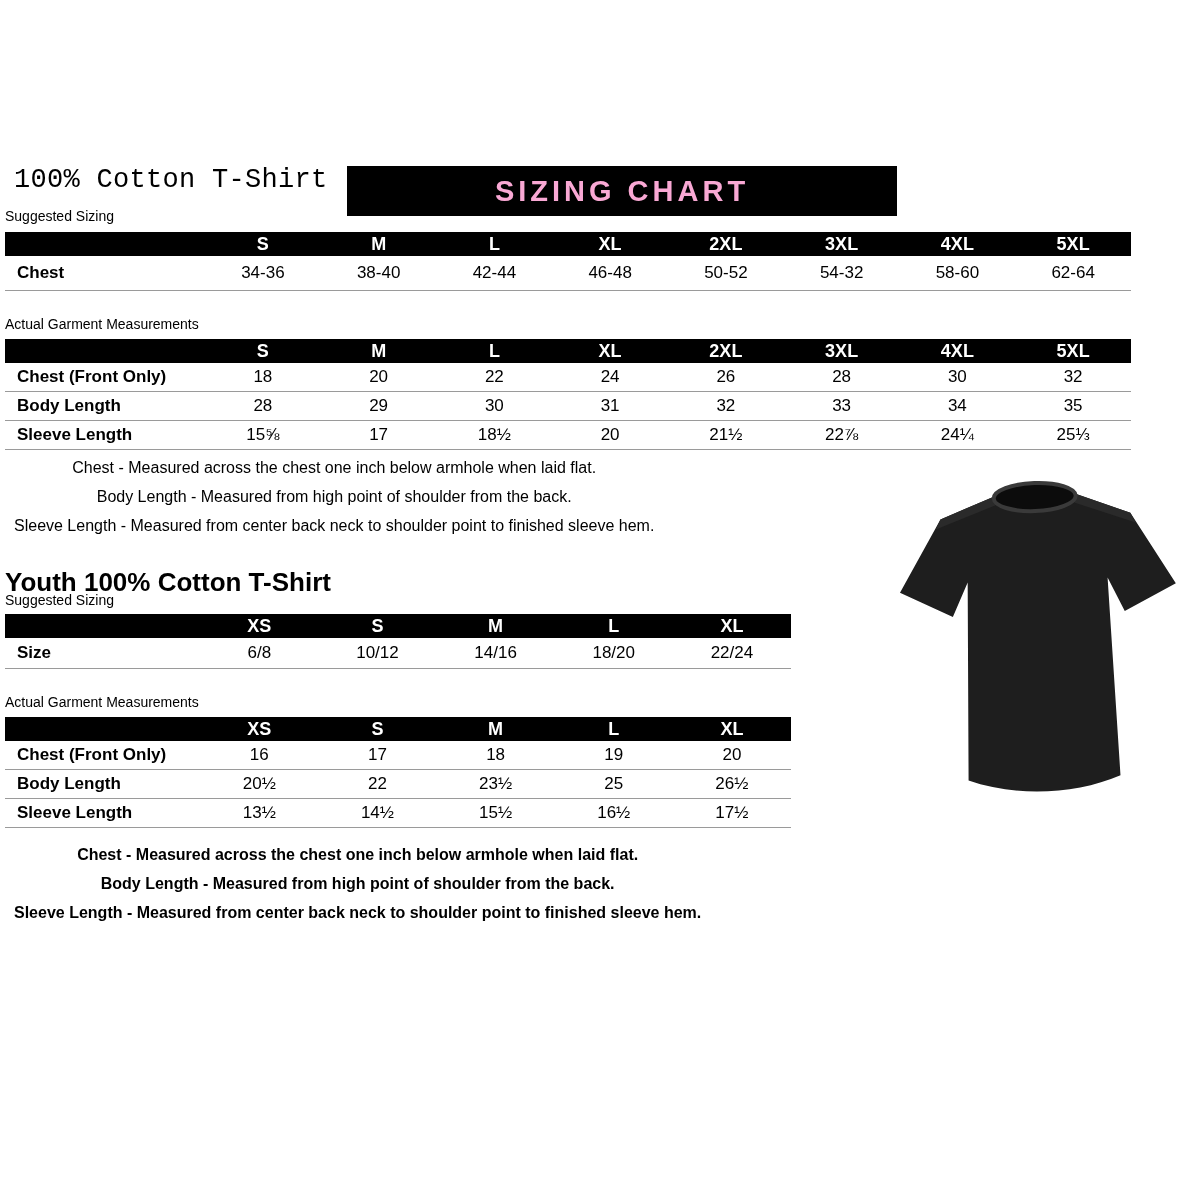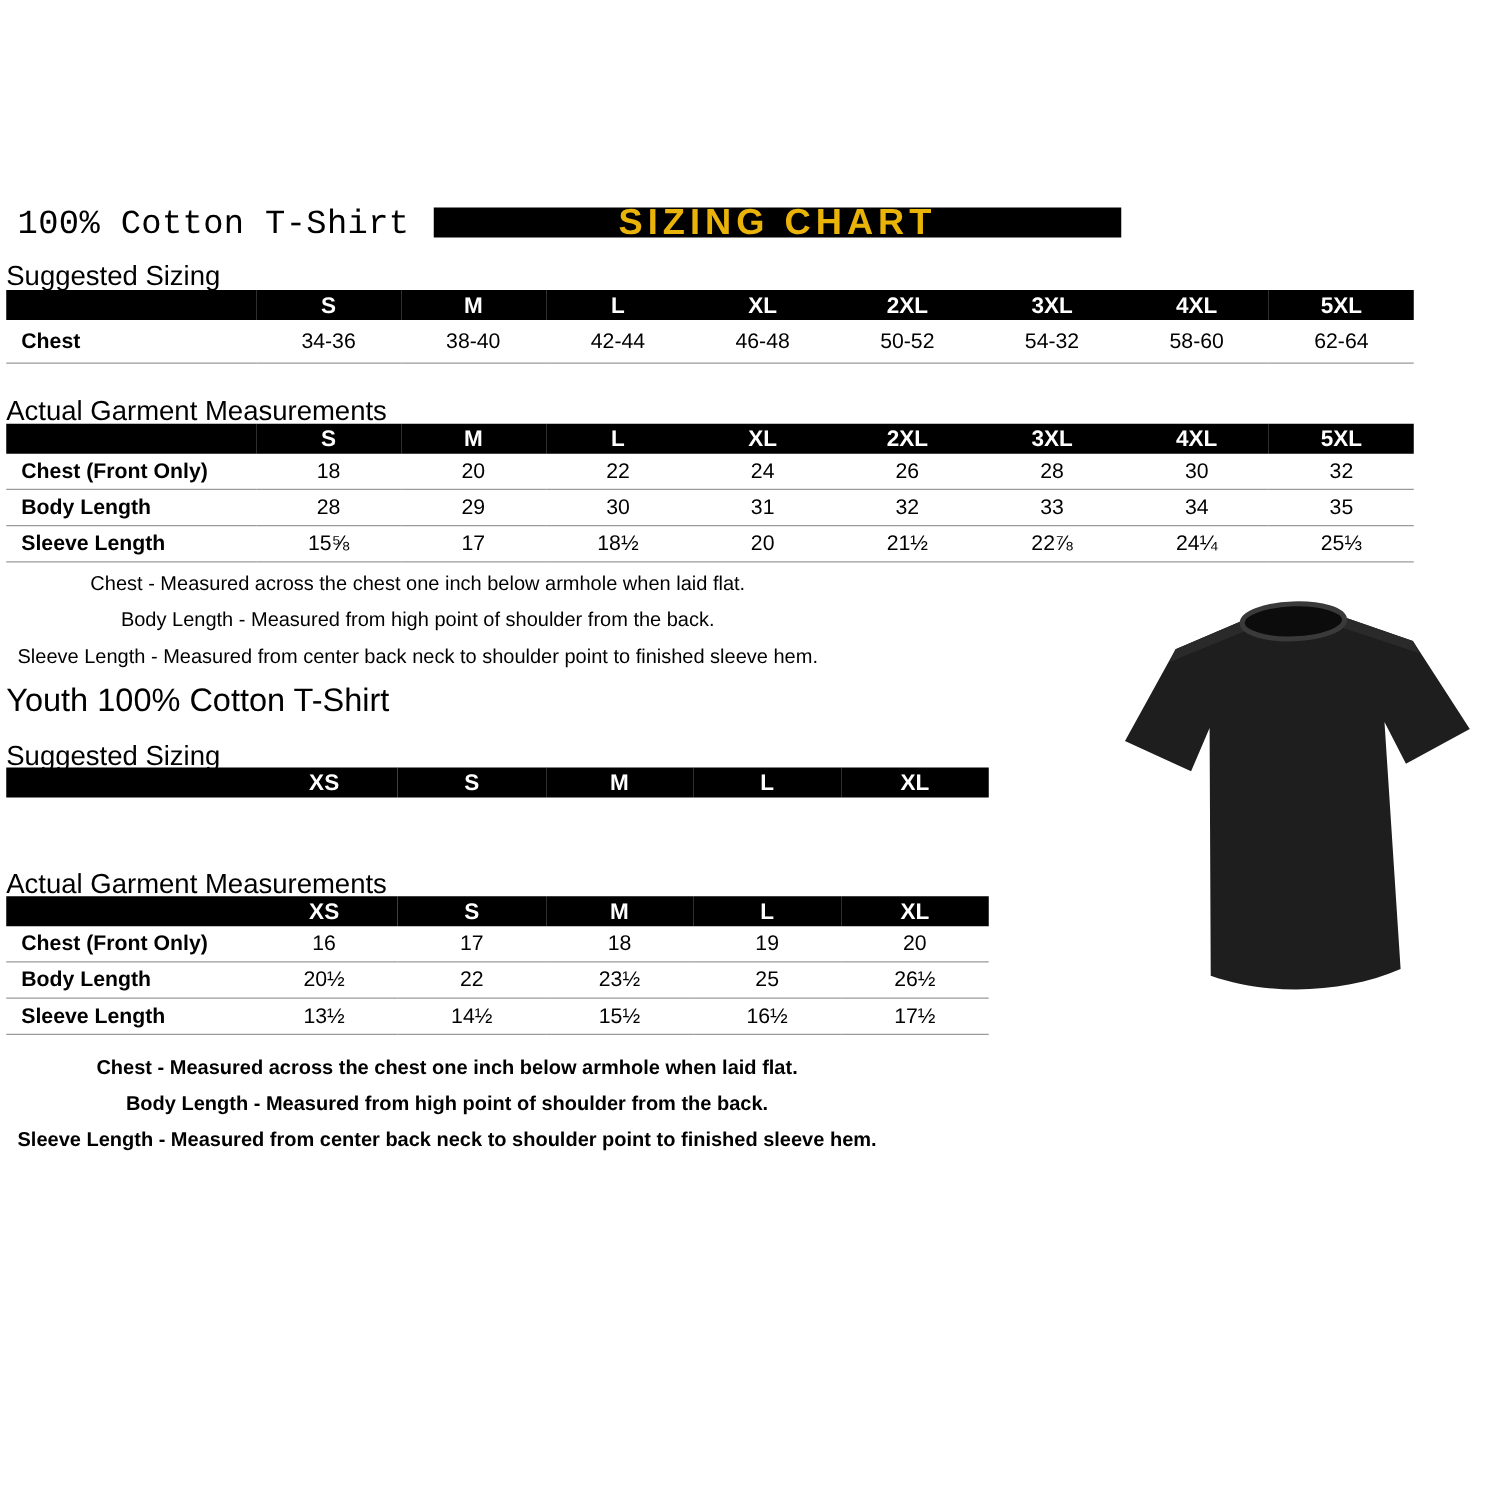--- a/index.html
+++ b/index.html
@@ -12,34 +12,34 @@
     color: #000;
   }
   body { position: relative; overflow: hidden; }
   .abs { position: absolute; }
 
   .title-adult {
     left: 14px; top: 165px;
     font-size: 27px; font-weight: 400; letter-spacing: 0.3px; font-family: Liberation Mono, monospace;
   }
   .banner {
-    left: 347px; top: 166px; width: 550px; height: 24px;
-    background: #000; color: #eab308;
+    left: 347px; top: 166px; width: 550px; height: 50px;
+    background: #000; color: #f9a8d4;
     display: flex; align-items: center; justify-content: center;
     font-size: 29px; font-weight: 700; letter-spacing: 4px;
   }
-  .sec-label { font-size: 22px; }
+  .sec-label { font-size: 14px; }
   #adult-suggested-label { left: 5px; top: 208px; }
   #adult-actual-label    { left: 5px; top: 316px; }
   #youth-suggested-label { left: 5px; top: 592px; }
   #youth-actual-label    { left: 5px; top: 694px; }
 
   .title-youth {
-    left: 5px; top: 545px;
-    font-size: 26px; font-weight: 400;
+    left: 5px; top: 567px;
+    font-size: 26px; font-weight: 700;
   }
 
   table.tbl { border-collapse: collapse; table-layout: fixed; position: absolute; }
   .tbl th {
     background: #000; color: #fff;
     font-size: 18px; font-weight: 700;
     height: 24px; padding: 0; text-align: center;
   }
   .tbl td {
     font-size: 17px; text-align: center;
@@ -201,20 +201,28 @@
       <col class="col-size-y">
   </colgroup>
   <tbody>
       <tr>
     <th></th>
     <th>XS</th>
     <th>S</th>
     <th>M</th>
     <th>L</th>
     <th>XL</th>
+  </tr>
+  <tr>
+    <td class="lbl"><span class="lbl-main">Size</span><span class="lbl-suffix"></span></td>
+    <td>6/8</td>
+    <td>10/12</td>
+    <td>14/16</td>
+    <td>18/20</td>
+    <td>22/24</td>
   </tr>
 </tbody>
   </table>
 
 <div class="abs sec-label" id="youth-actual-label">Actual Garment Measurements</div>
 
 <table class="tbl" id="youth-actual">
   <colgroup>
     <col class="col-label-y">
       <col class="col-size-y">

